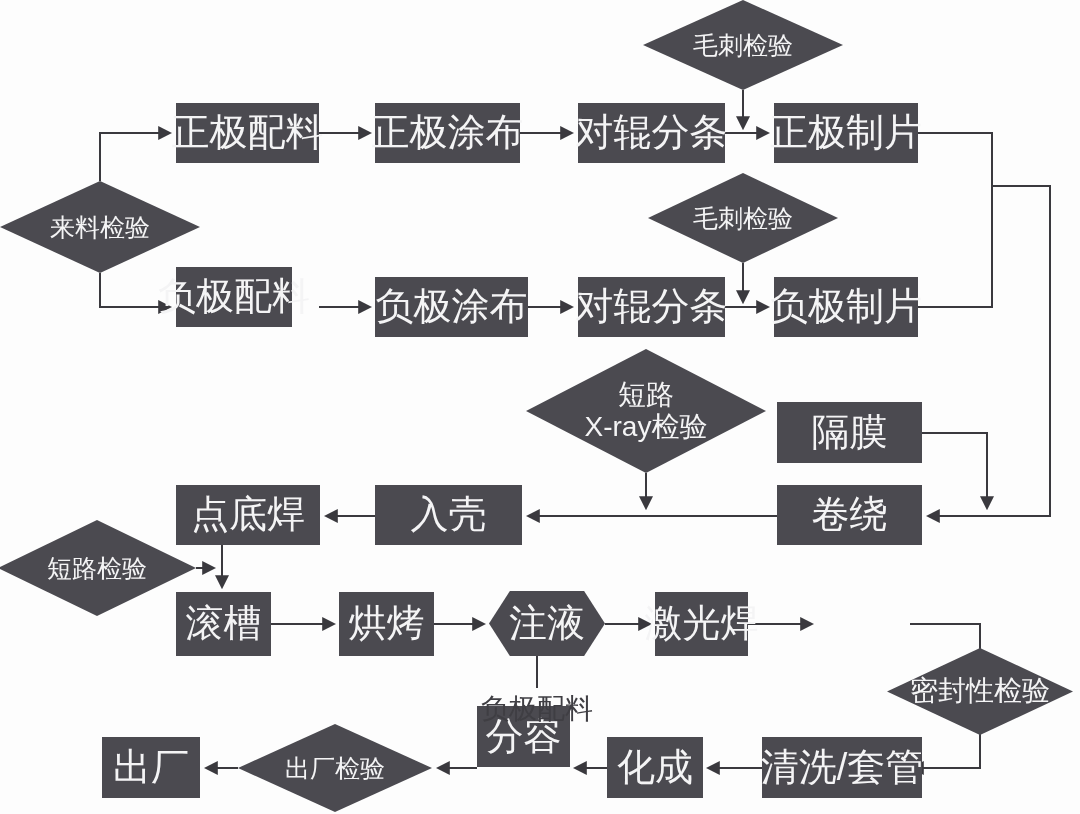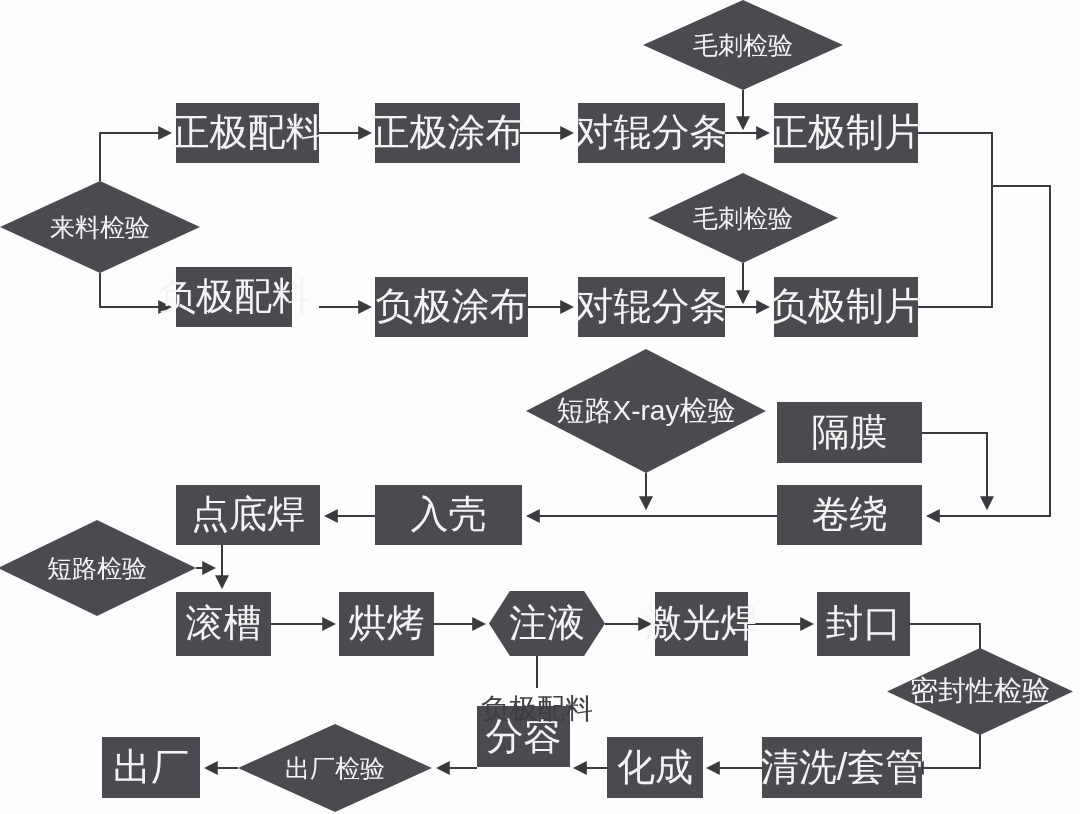--- a/index.html
+++ b/index.html
@@ -10,21 +10,21 @@
   }
   .edges { position:absolute; left:0; top:0; }
   .node {
     position:absolute; display:flex; align-items:center; justify-content:center;
     background:#4b4a50; color:#f4f4f5; font-size:38px; line-height:1.15;
     white-space:nowrap; text-align:center;
   }
   .diamond { clip-path:polygon(50% 0, 100% 50%, 50% 100%, 0 50%); font-size:25px; }
   .diamond.small { font-size:28px; }
   .hexagon { clip-path:polygon(0 50%, 18% 0, 82% 0, 100% 50%, 82% 100%, 18% 100%); }
-  .multiline { flex-direction:row; }
+  .multiline { flex-direction:column; }
   .multiline span { display:block; }
   .note {
     position:absolute; background:none; color:#3f3e43; font-size:28px;
     white-space:nowrap; text-align:center;
   }
 </style>
 </head>
 <body>
 
 <div class="stage">
@@ -90,21 +90,20 @@
   <div class="node" style="left:777px;top:485px;width:145px;height:60px">卷绕</div>
   <div class="node" style="left:375px;top:485px;width:147px;height:60px">入壳</div>
   <div class="node" style="left:176px;top:485px;width:144px;height:60px">点底焊</div>
 
   <div class="node diamond" style="left:-2px;top:520px;width:198px;height:96px">短路检验</div>
 
   <div class="node" style="left:176px;top:592px;width:95px;height:64px">滚槽</div>
   <div class="node" style="left:339px;top:592px;width:95px;height:64px">烘烤</div>
   <div class="node hexagon" style="left:489px;top:591px;width:116px;height:65px">注液</div>
   <div class="node" style="left:655px;top:592px;width:93px;height:64px">激光焊</div>
-  <div class="node" style="left:817px;top:592px;width:93px;height:64px">封口</div>
 
   <div class="node diamond small" style="left:887px;top:648px;width:186px;height:87px">密封性检验</div>
 
   <div class="node" style="left:762px;top:737px;width:160px;height:61px">清洗/套管</div>
   <div class="node" style="left:607px;top:737px;width:96px;height:61px">化成</div>
   <div class="node" style="left:477px;top:706px;width:93px;height:61px">分容</div>
   <div class="node diamond" style="left:238px;top:724px;width:194px;height:88px">出厂检验</div>
   <div class="node" style="left:102px;top:737px;width:98px;height:61px">出厂</div>
 
   <div class="note" style="left:462px;top:690px;width:150px;height:30px">负极配料</div>

